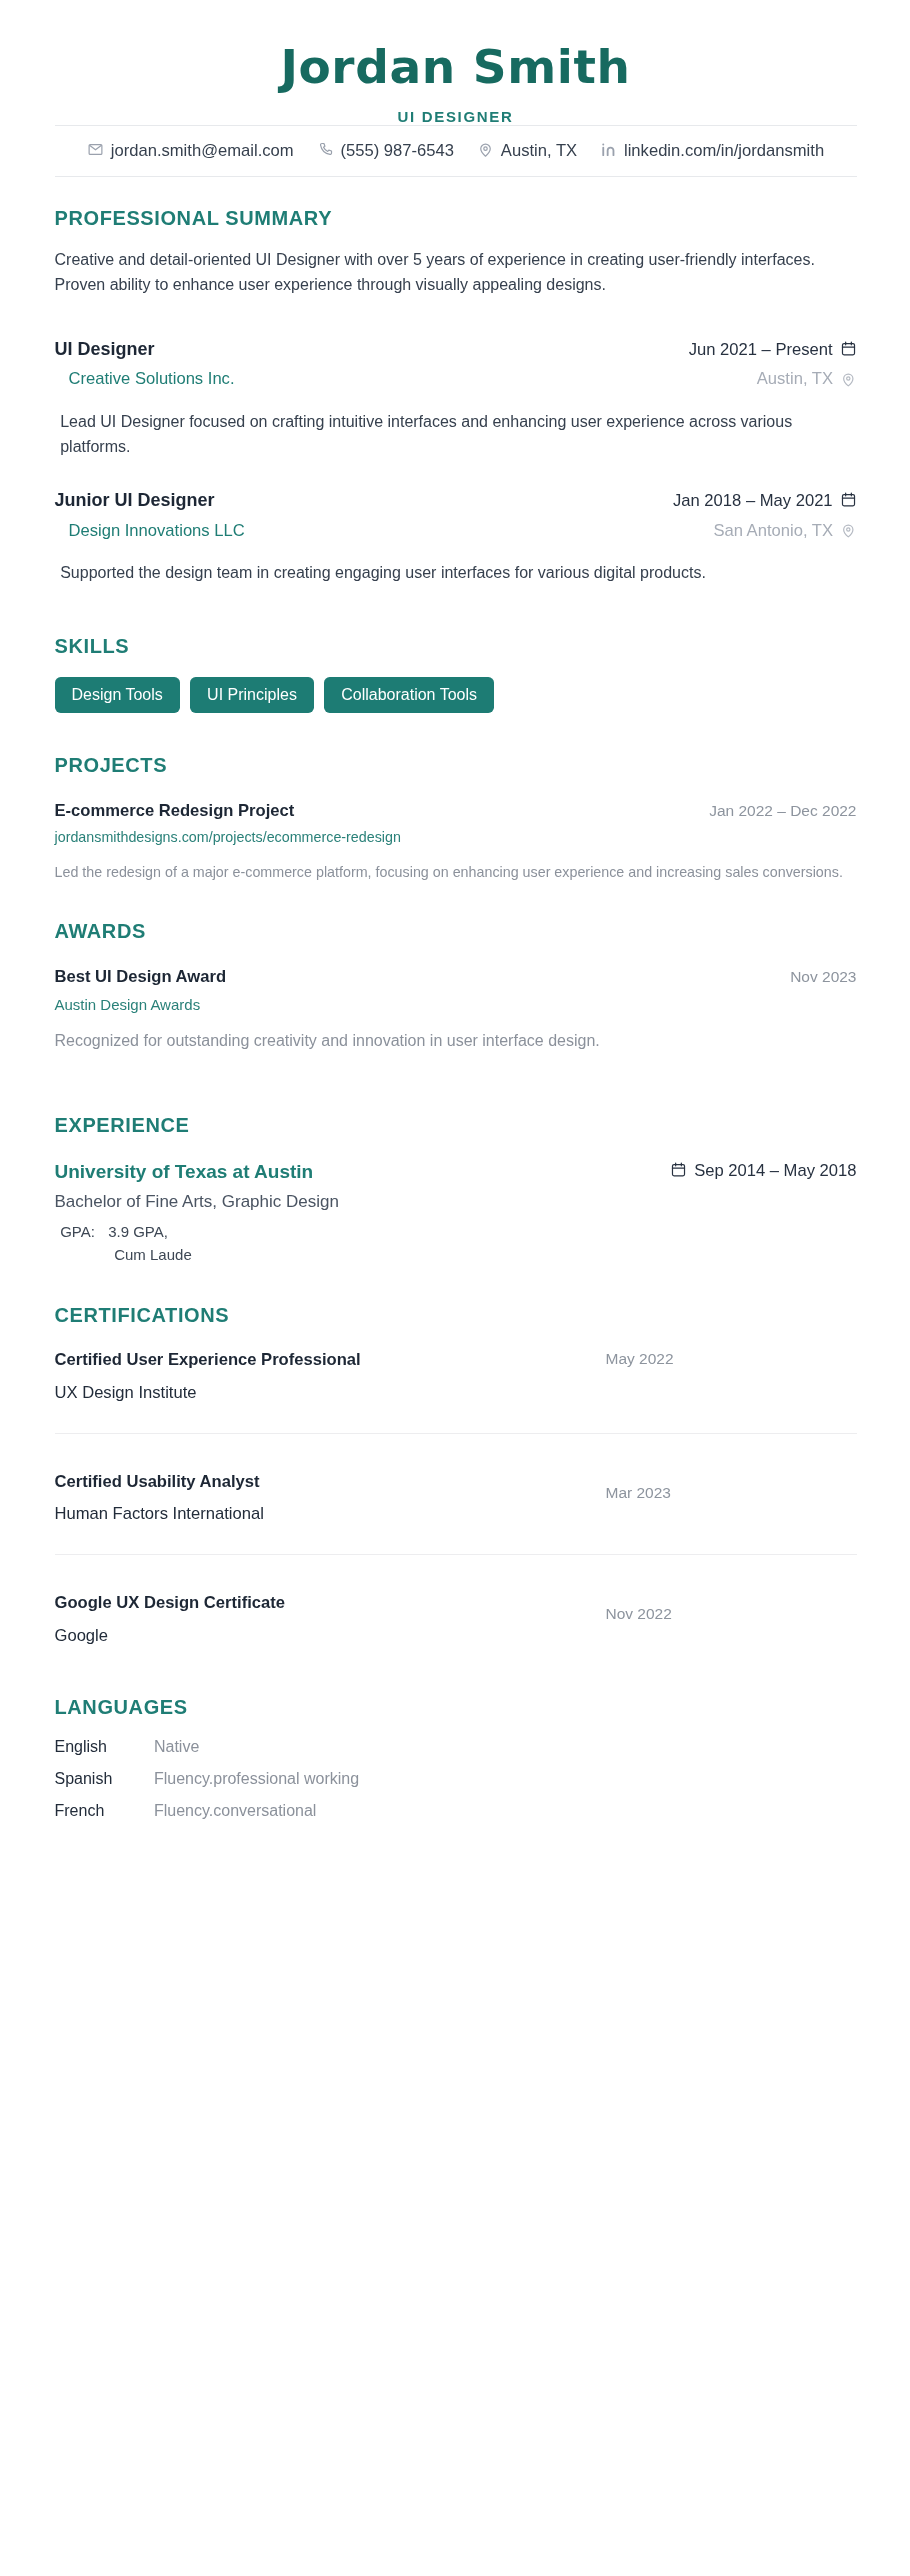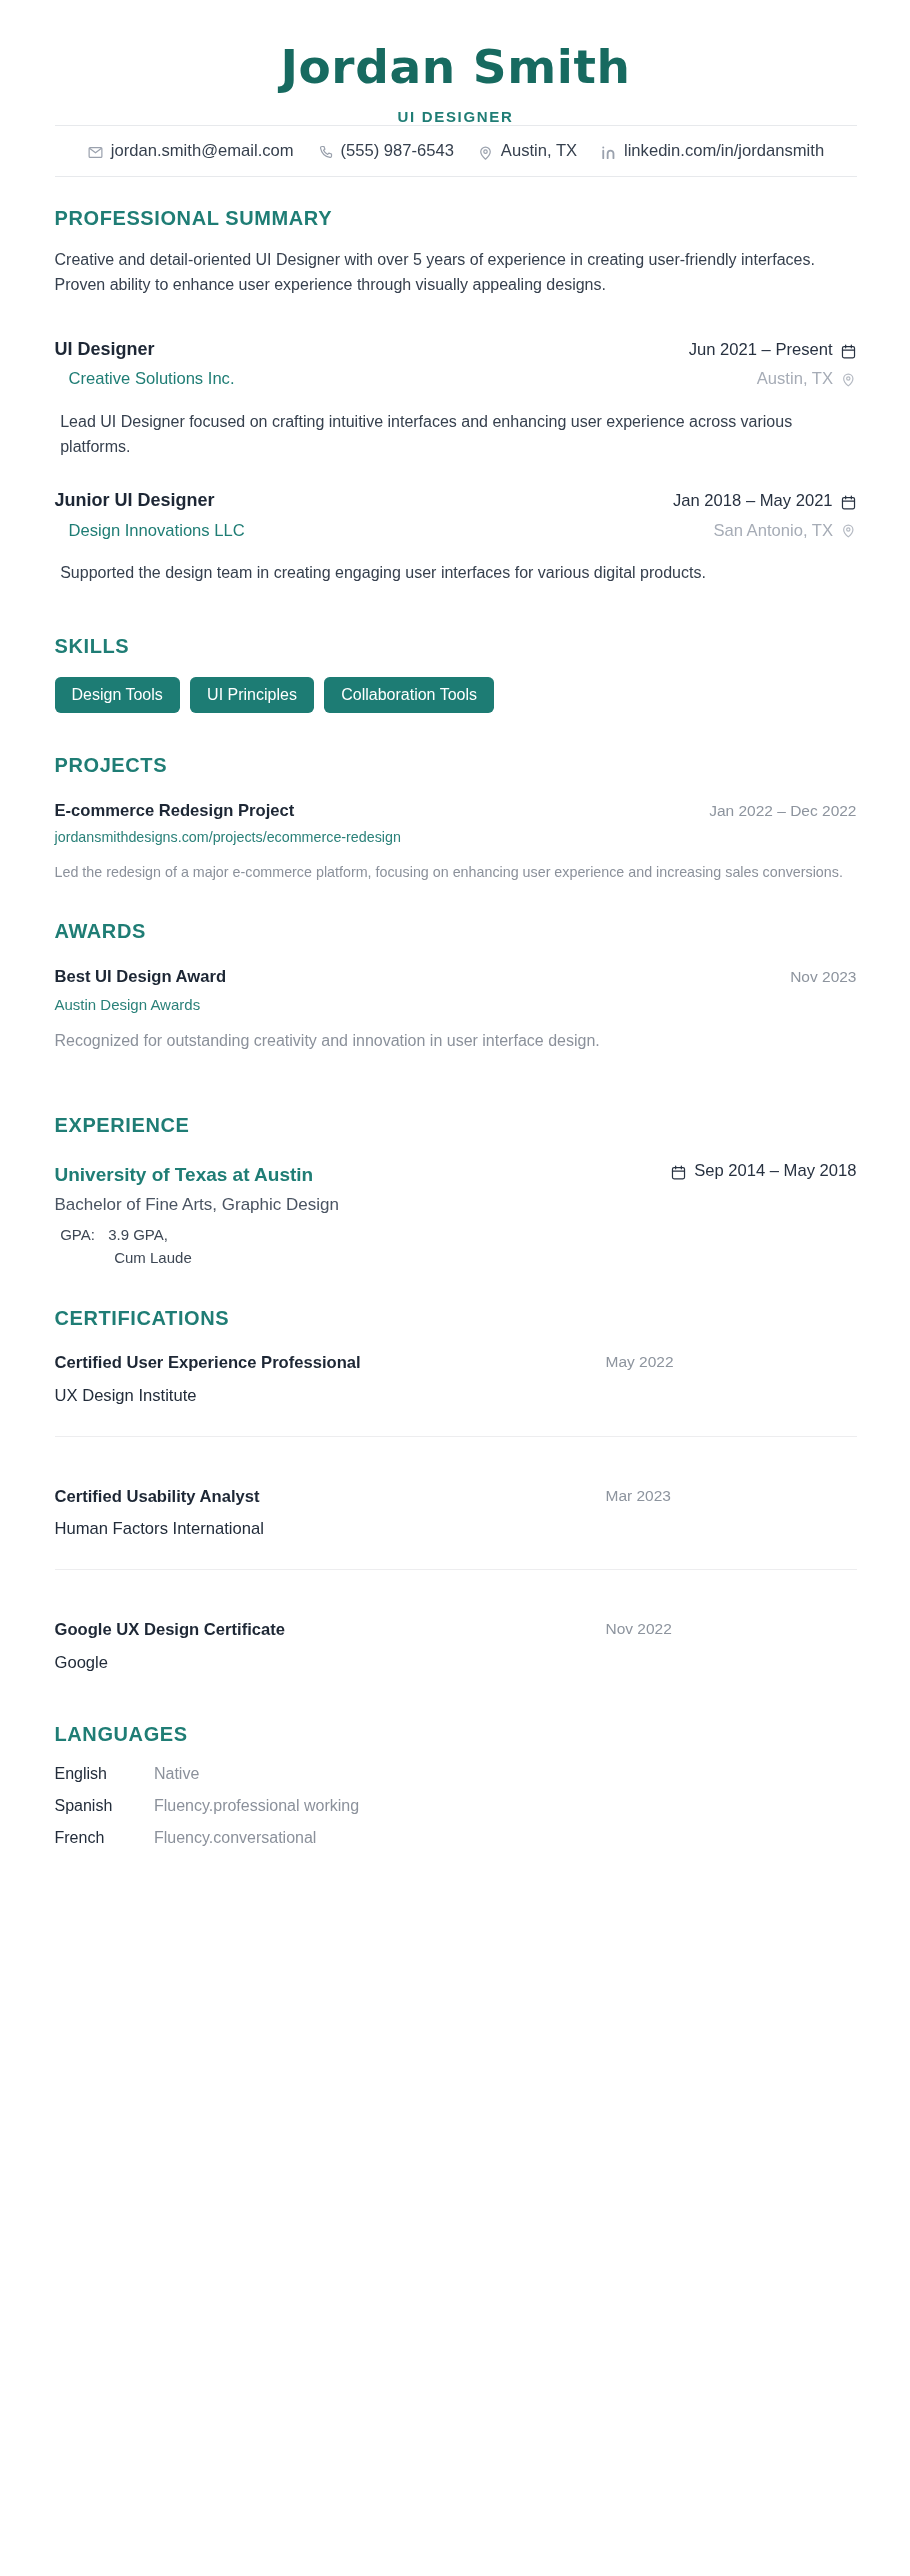--- a/index.html
+++ b/index.html
@@ -33,36 +33,36 @@
     margin-top:15px;font-size:15px;font-weight:700;
     letter-spacing:1.7px;color:var(--accent);
   }
   hr.rule{border:none;border-top:1.1px solid var(--divider);margin:0;}
   .rule-top{margin-top:24px;}
   
   .contact-row{
     display:flex;justify-content:center;align-items:center;
     gap:23px;padding:15px 0;font-size:16.6px;color:var(--text-body);
   }
-  .contact-item{display:flex;align-items:flex-end;gap:6.9px;}
+  .contact-item{display:flex;align-items:flex-start;gap:6.9px;}
   .cicon{width:17px;height:17px;color:var(--icon-gray);flex:0 0 auto;}
   svg.icon{display:block;}
   
   .section{margin-top:0;}
   .section-heading{
     font-size:20px;font-weight:700;color:var(--accent);
     letter-spacing:0.6px;
   }
   .summary-text{margin-top:17px;font-size:16px;line-height:1.6;color:var(--text-body);max-width:814px;}
   
   .entry{margin-top:24px;}
   .entry + .entry{margin-top:30px;}
   .entry-row{display:flex;justify-content:space-between;align-items:baseline;}
   .entry-title{font-size:18px;font-weight:700;color:var(--text-dark);}
-  .entry-date{display:flex;align-items:flex-end;gap:6.9px;font-size:16.6px;color:#273140;}
+  .entry-date{display:flex;align-items:flex-start;gap:6.9px;font-size:16.6px;color:#273140;}
   .dicon{width:17px;height:17px;color:#273140;}
   .entry-sub{display:flex;justify-content:space-between;align-items:baseline;margin-top:9.2px;margin-left:14px;}
   .company{font-size:16.6px;color:var(--accent);}
   .entry-loc{display:flex;align-items:center;gap:6.9px;font-size:16.6px;color:var(--text-light);}
   .licon{width:16.6px;height:16.6px;color:#b4b9c2;}
   .entry-desc{margin-top:19.5px;padding-left:5.7px;font-size:16px;line-height:1.62;color:var(--text-body);max-width:780px;}
   
   .chips{display:flex;gap:10.3px;margin-top:19.5px;}
   .chip{
     background:var(--chip);color:#ffffff;font-size:16px;
@@ -75,21 +75,21 @@
   .issuer{margin-top:9.2px;font-size:15px;color:#2a8179;}
   .award-desc{margin-top:16px;font-size:16px;line-height:1.55;color:#8b919b;}
   
   .school{font-size:19px;font-weight:700;color:var(--accent);}
   .degree{margin-top:9.2px;font-size:17px;color:var(--text-slate);}
   .gpa-block{margin-top:11.5px;padding-left:5.7px;font-size:15px;color:#3d4754;}
   .gpa-label{display:inline-block;width:48px;}
   .honors{margin-left:54px;margin-top:5.7px;}
   
   .cert-entry{position:relative;margin-top:23px;}
-  .cert-entry.bordered{border-top:1.1px solid #ededef;padding-top:50px;margin-top:30px;}
+  .cert-entry.bordered{border-top:1.1px solid #ededef;padding-top:38px;margin-top:30px;}
   .cert-title{font-size:16.6px;font-weight:700;color:var(--text-dark);}
   .cert-date{position:absolute;left:551px;top:0;font-size:15.5px;color:var(--text-muted);}
   .cert-entry.bordered .cert-date{top:50px;}
   .cert-issuer{margin-top:12.6px;font-size:16.6px;color:#222c3a;}
   
   .lang-list{margin-top:19.5px;}
   .lang-row{margin-bottom:13.8px;font-size:16px;}
   .lang-name{display:inline-block;width:95px;color:#222c3a;}
   .lang-level{color:#8b919b;}
   

